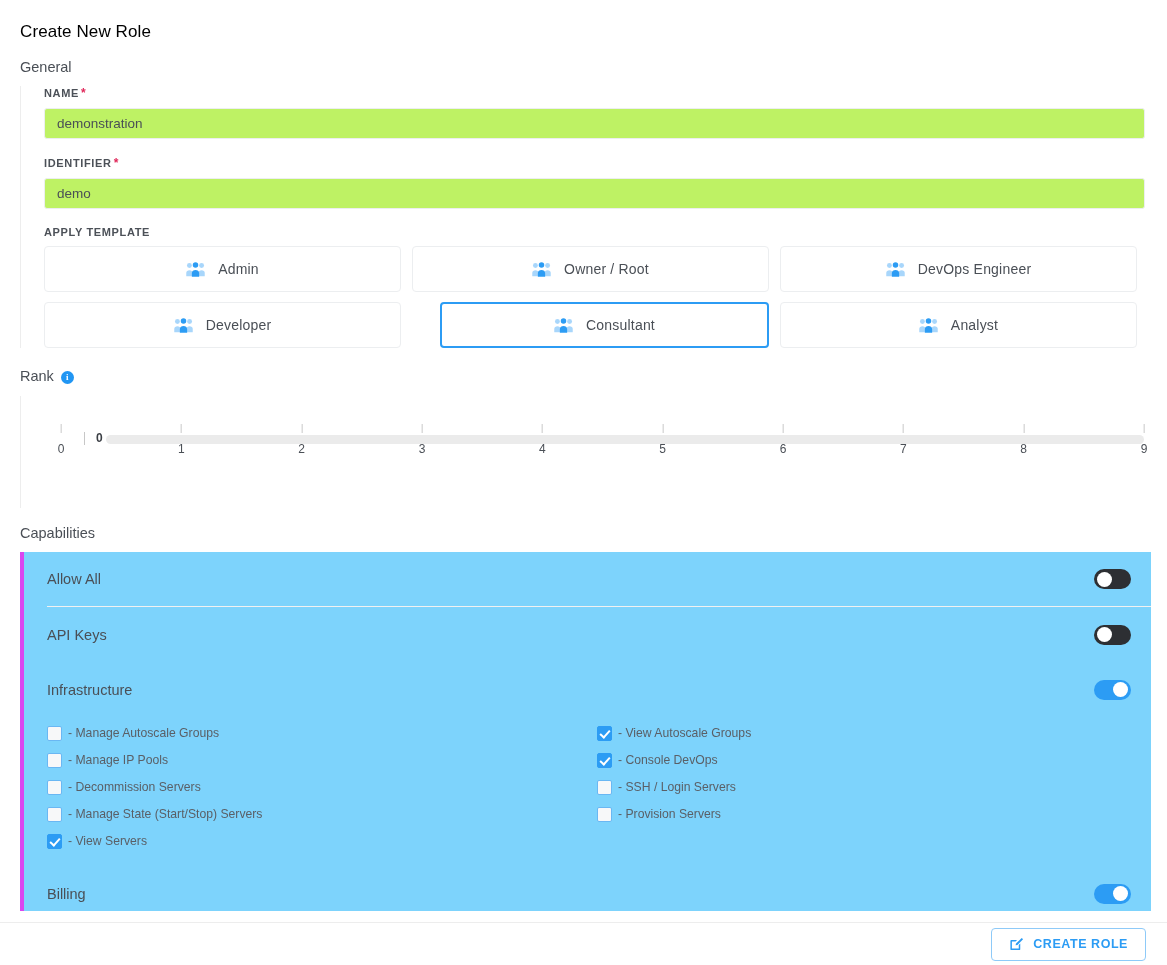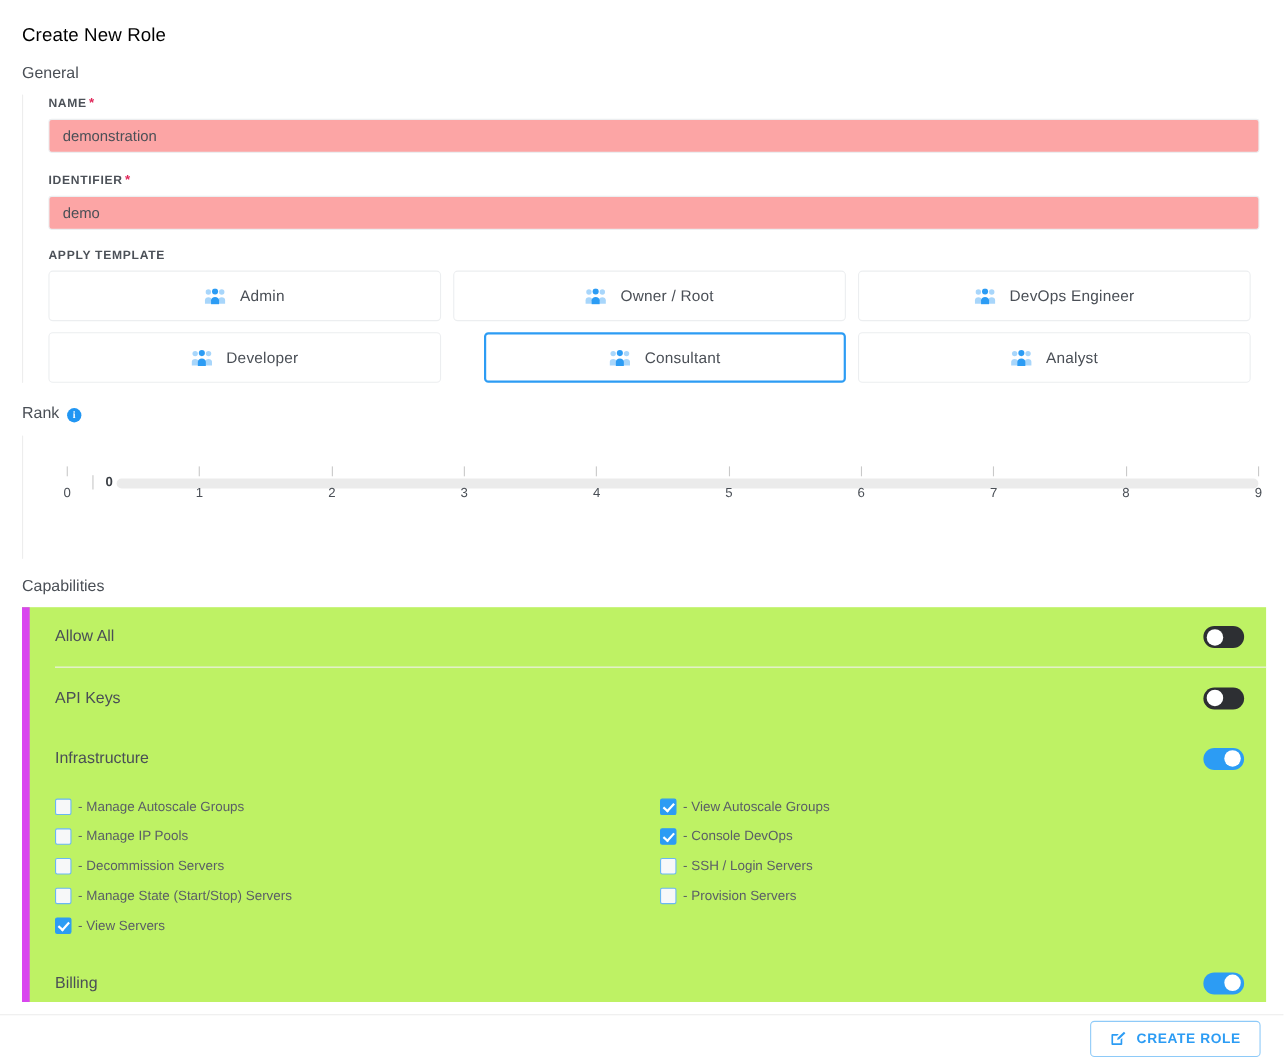--- a/index.html
+++ b/index.html
@@ -75,21 +75,21 @@
     color: #4c5158;
     margin-bottom: 8px;
   }
   .req { color: #e0285a; font-size: 12px; margin-left: 2px; }
   .text-input {
     display:block;
     width: 1101px;
     height: 31px;
     border: 1px solid #eceef0;
     border-radius: 3px;
-    background:#fca5a5;
+    background:#bef264;
     font-family: "Liberation Sans", sans-serif;
     font-size: 13.5px;
     color: #4a4f56;
     padding: 0 12px;
     outline: none;
   }
   .field-block { margin-bottom: 17px; }
 
   
   .tpl-grid {
@@ -180,23 +180,23 @@
   }
   .tick span {
     font-size: 12px;
     color: #4a4f56;
     font-family: "Liberation Sans", sans-serif;
   }
 
   
   .cap-panel {
     margin: 11px 16px 0 20px;
-    border-left: 7px solid #d946ef;
+    border-left: 4px solid #d946ef;
     padding-left: 23px;
-    background:#bef264;
+    background:#7dd3fc;
   }
   .cap-row {
     position:relative;
     display:flex;
     align-items:center;
     justify-content:space-between;
     height: 55px;
     border-bottom: 1px solid #f1f1f1;
     padding-right: 20px;
   }

